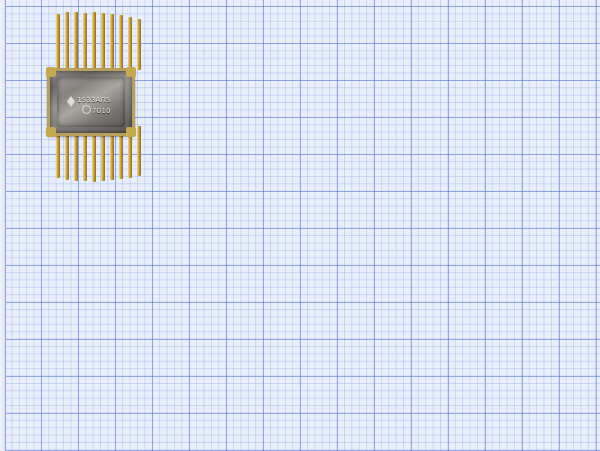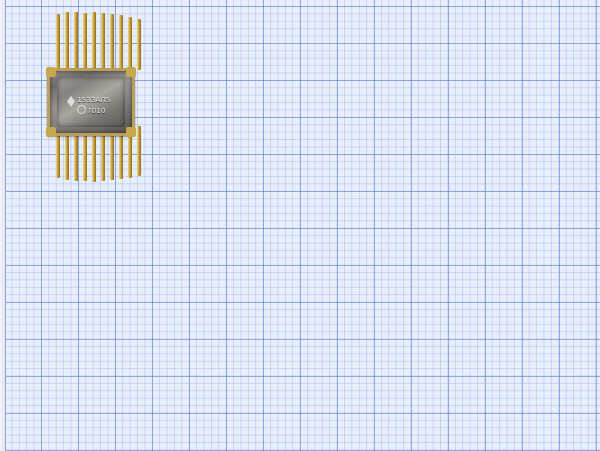--- a/index.html
+++ b/index.html
@@ -69,20 +69,21 @@
     border-radius:1px;
   }
   .chip-pin.top{ }
   .chip-pin.bot{ }
   #chip-body{
     position:absolute;left:47px;top:68px;width:82px;height:62px;
     background:linear-gradient(160deg,#8f8d8b 0%,#6e6c6b 18%,#97948f 42%,#7b7977 70%,#56534f 100%);
     border:3px solid #b9a05a;
     border-radius:3px;
     box-shadow:inset 0 0 4px rgba(0,0,0,.55), 0 1px 2px rgba(0,0,0,.4);
+    text-align:right;
   }
   #chip-lid{
     position:absolute;left:7px;top:6px;right:7px;bottom:6px;
     background:linear-gradient(150deg,#9a9895 0%,#86837f 25%,#a9a6a1 48%,#7c7975 72%,#5e5b57 100%);
     border-radius:4px;
     box-shadow:inset 0 0 5px rgba(0,0,0,.5);
   }
   #chip-mark{
     position:absolute;left:20px;top:19px;
     color:#e7e4df;

